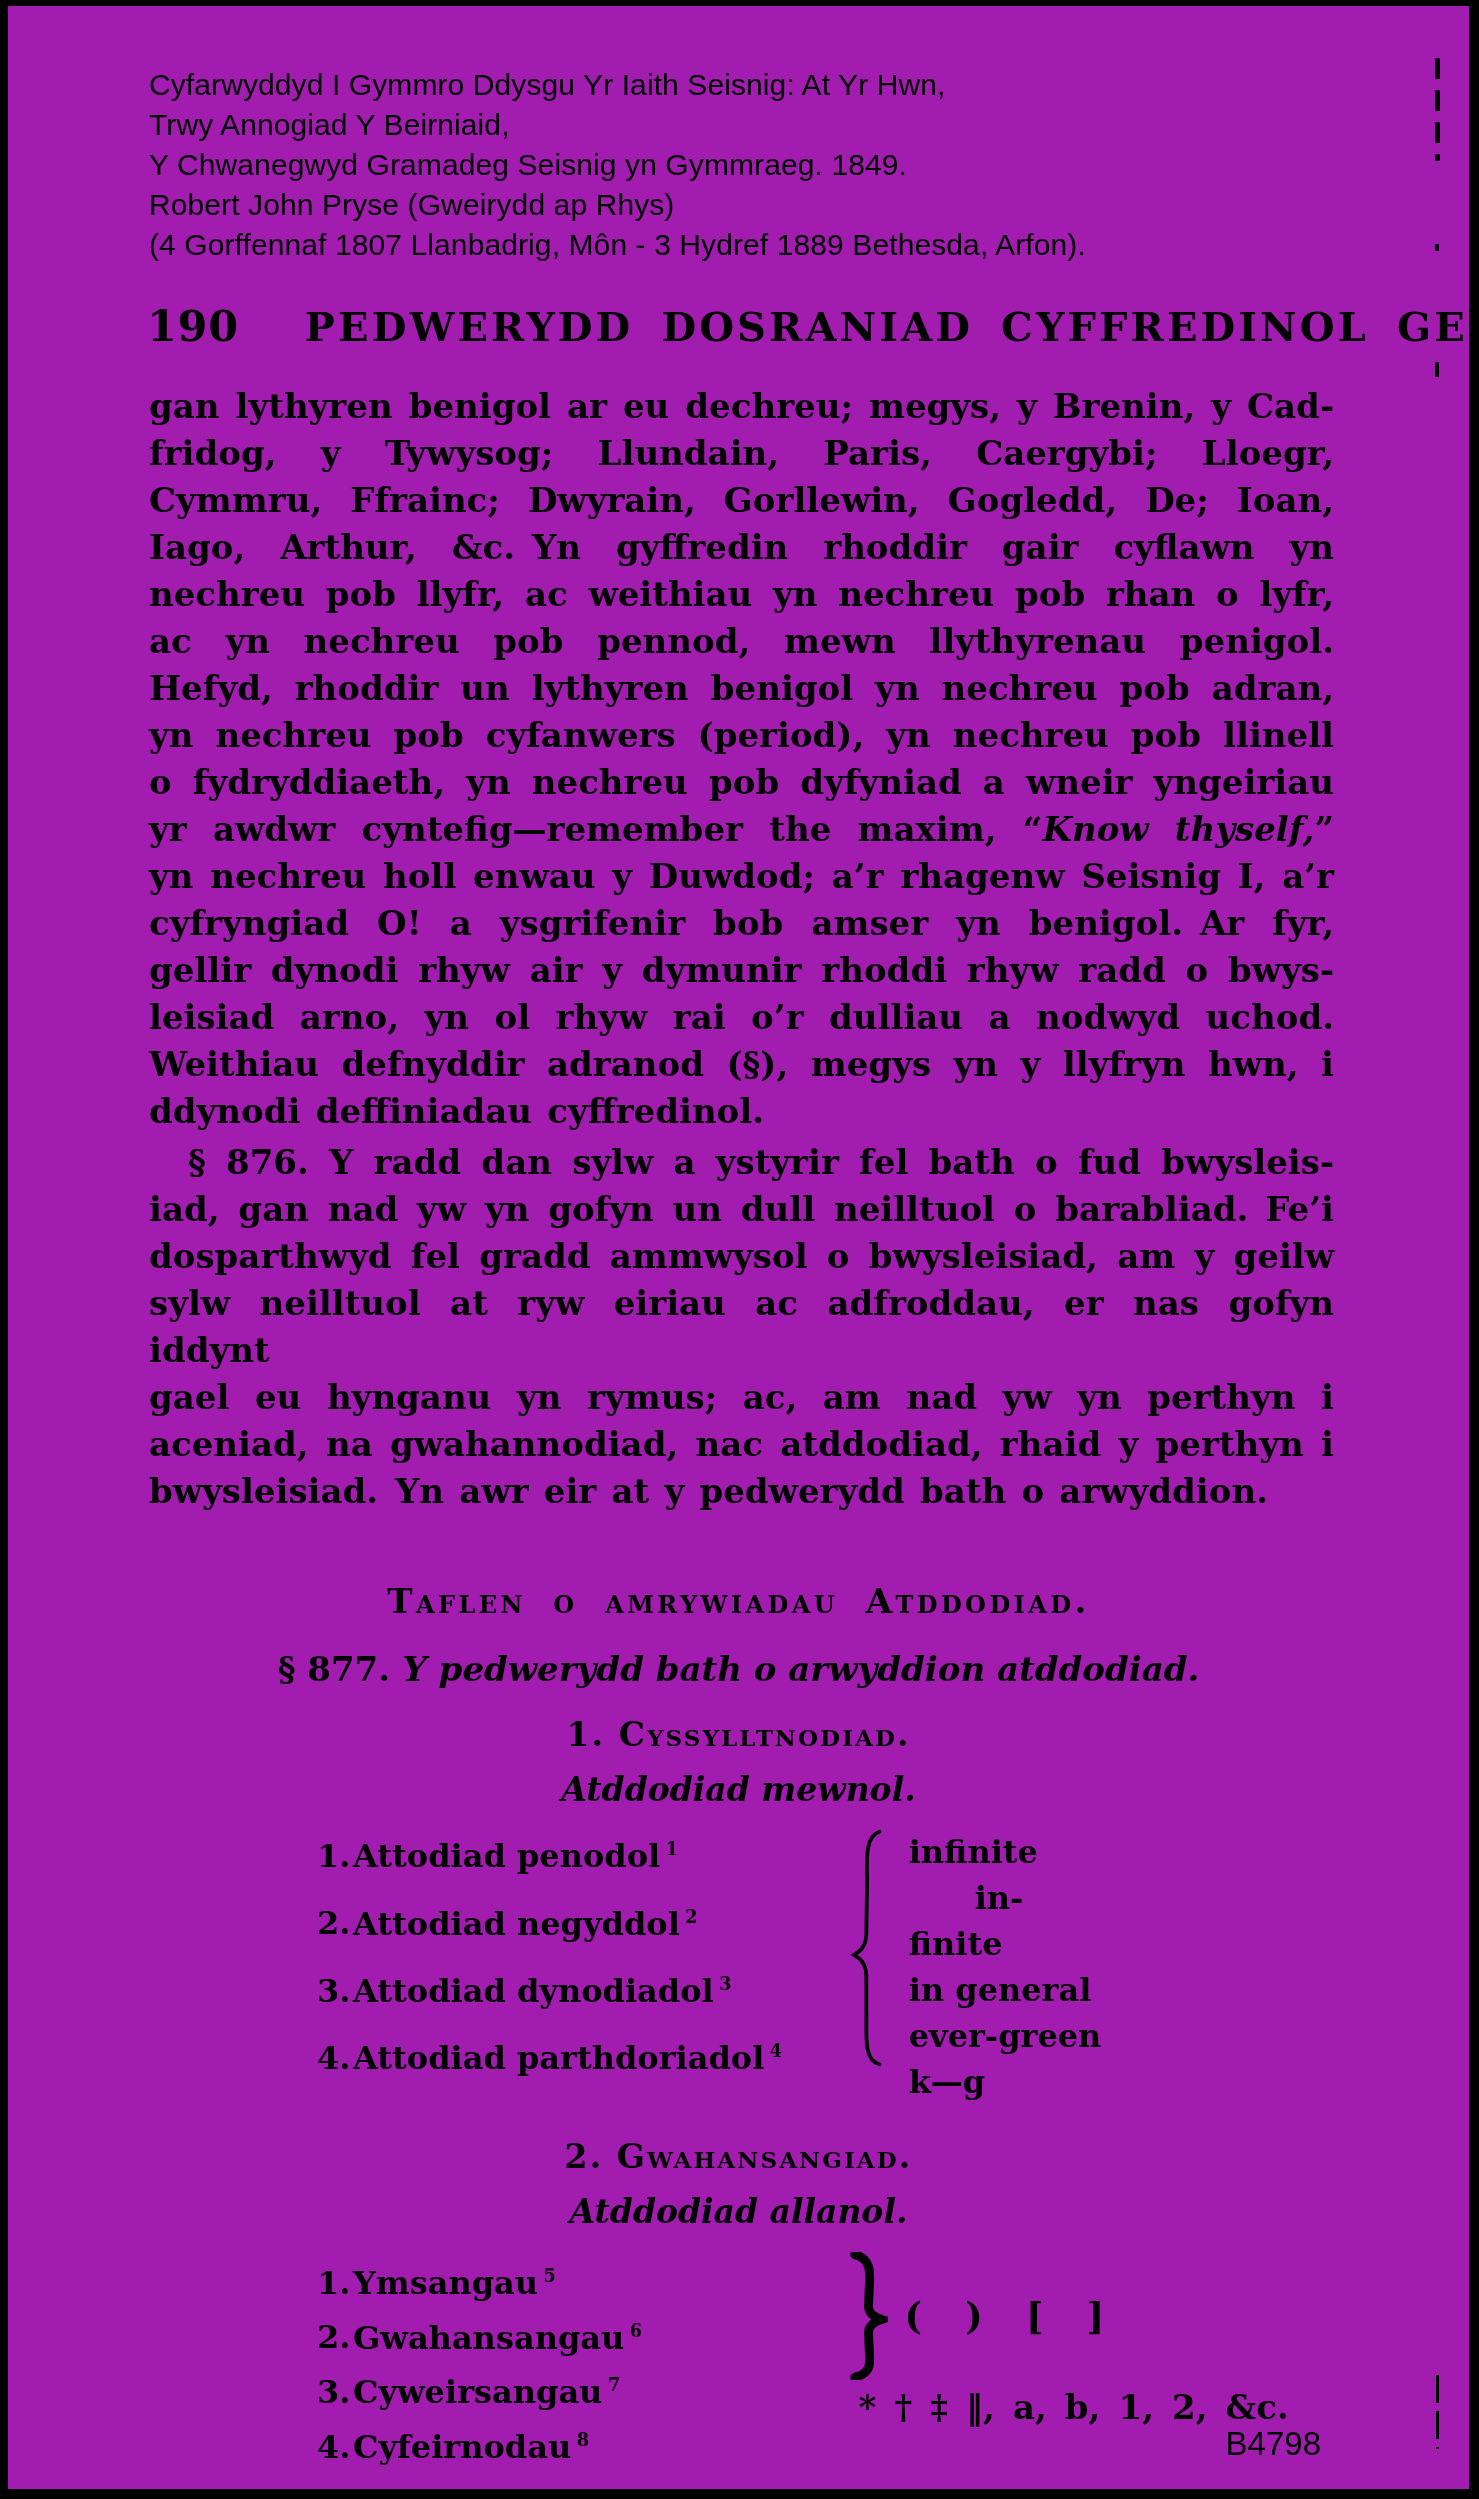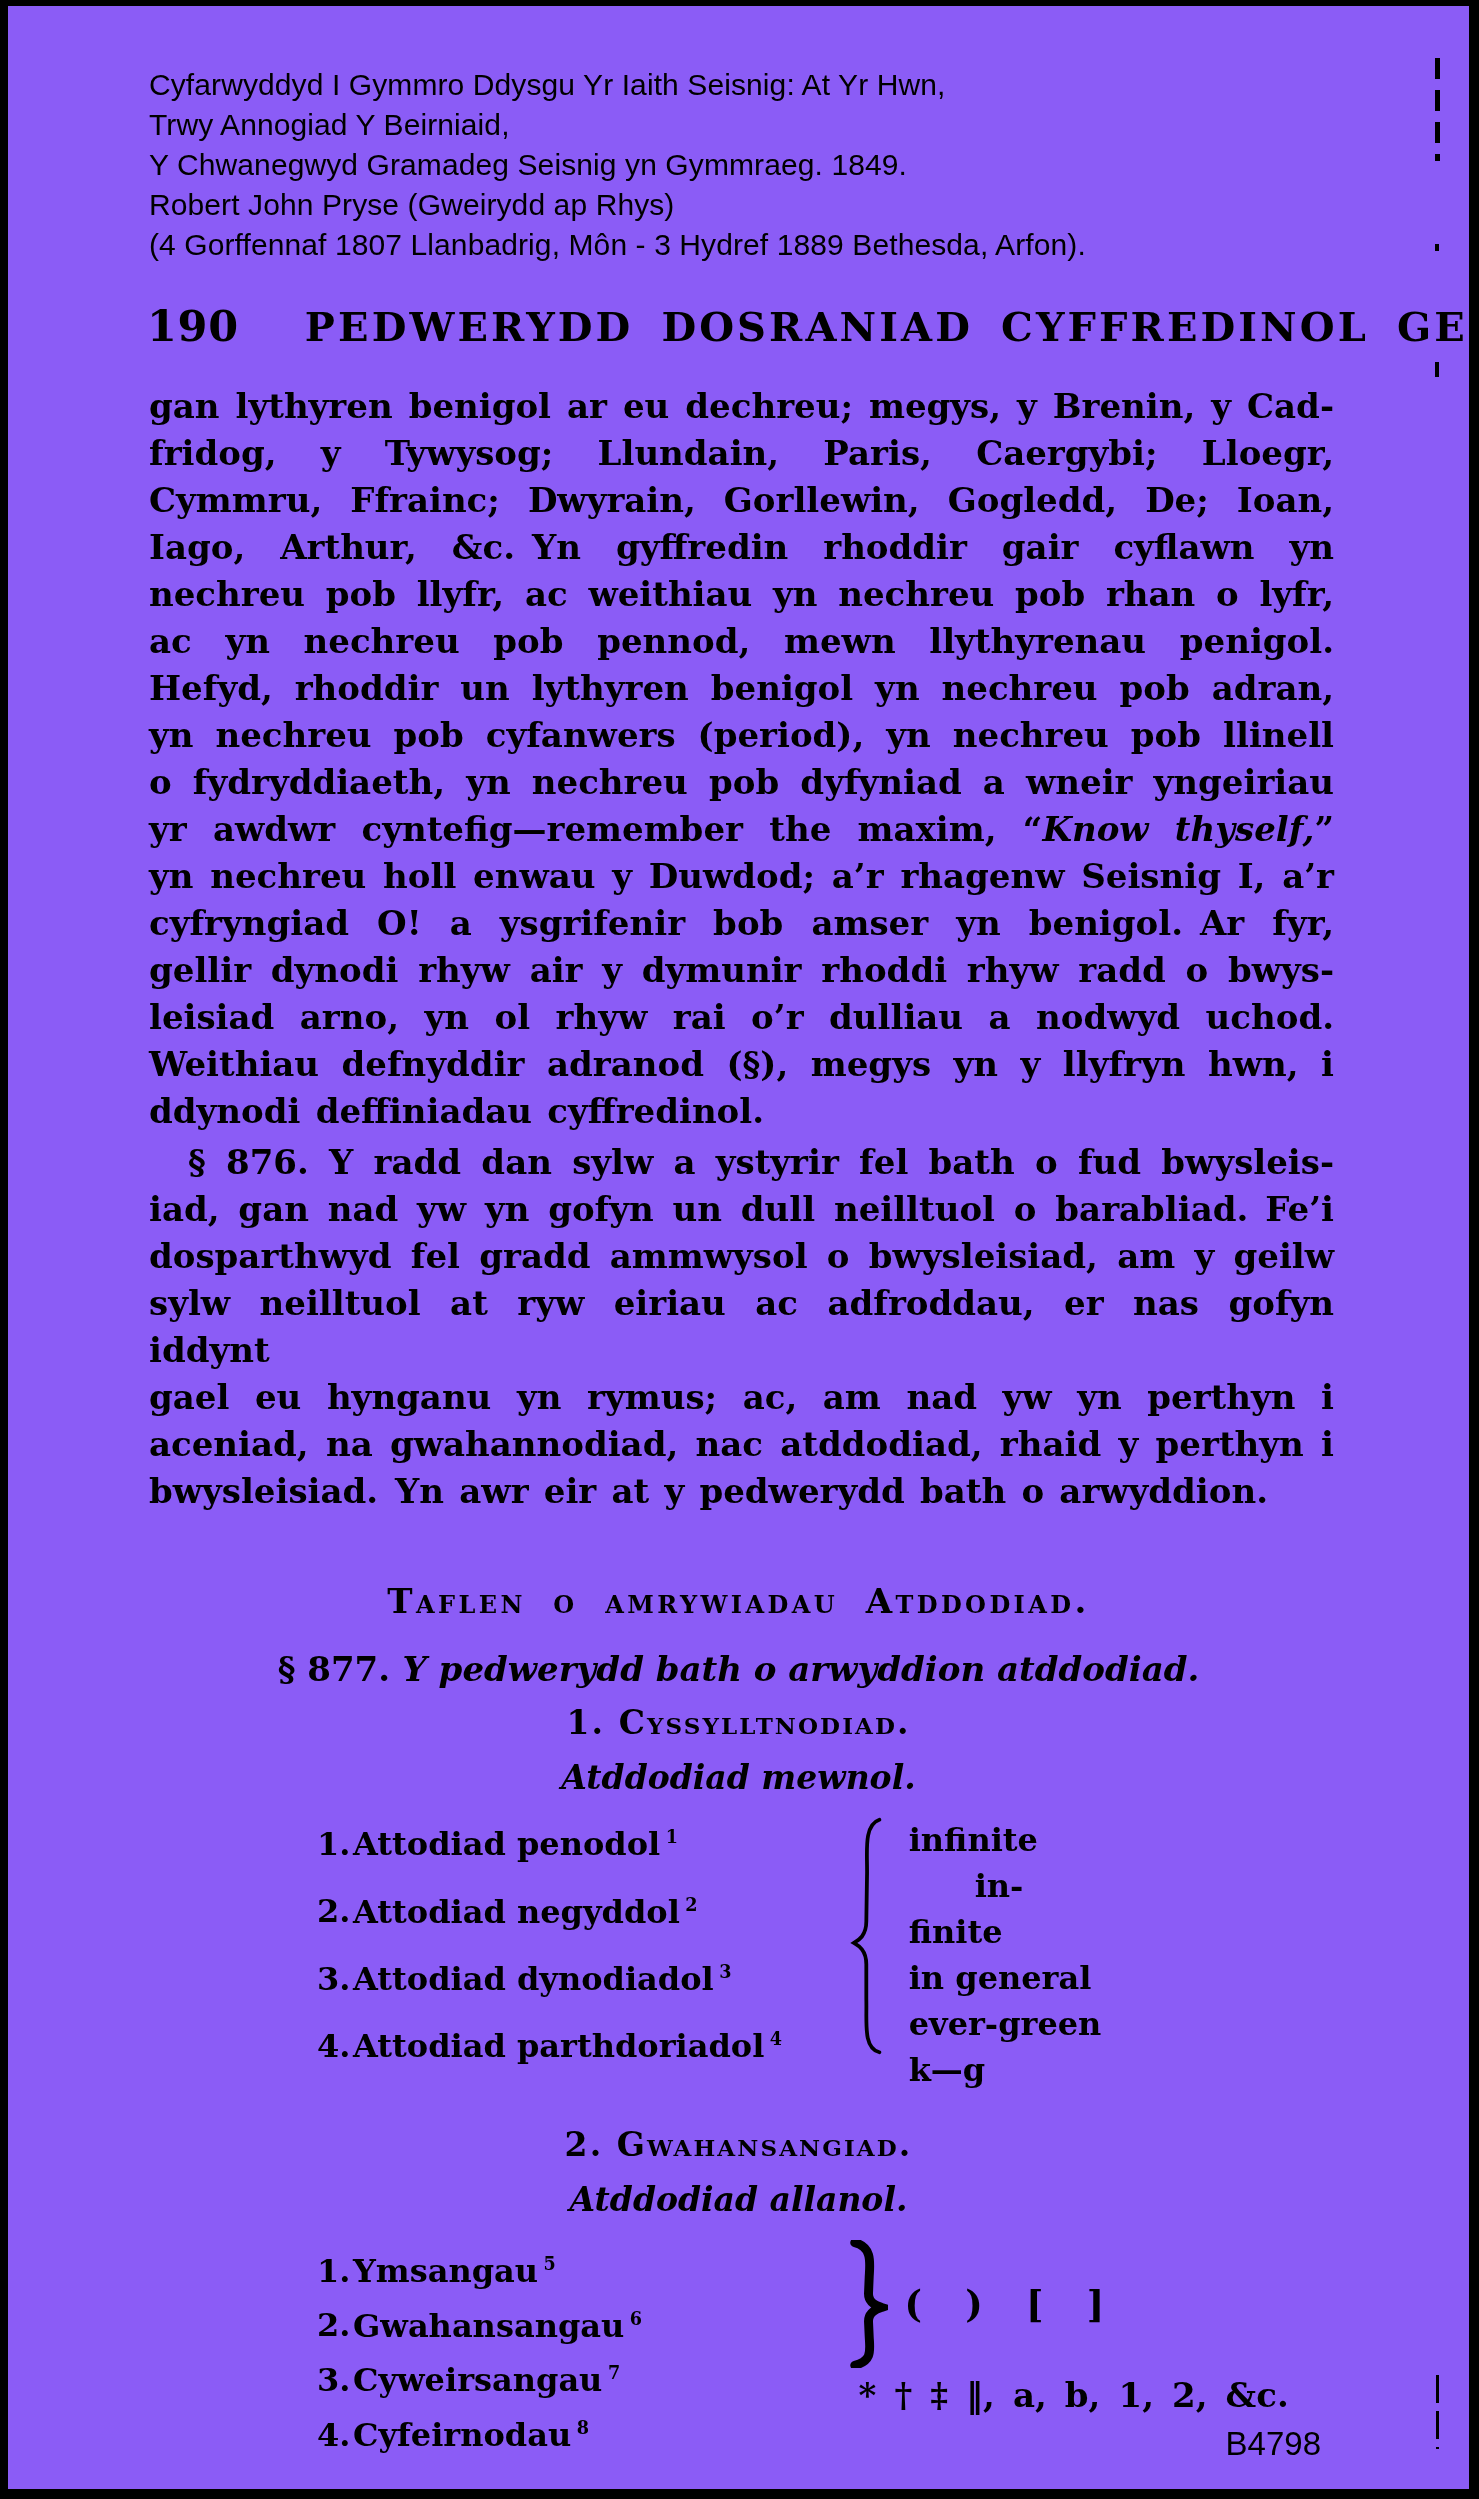--- a/index.html
+++ b/index.html
@@ -1,20 +1,20 @@
 <!DOCTYPE html>
 <html style="font-size:11px"><head>
 <meta charset="utf-8">
 <style>
   html,body { margin:0; padding:0; background:#e8e8e8; }
   .page {
     position:relative;
     width:1479px; height:2500px;
     box-sizing:border-box;
-    background:#8b5cf6;
+    background:#a21caf;
     border-style:solid; border-color:#000;
     border-width:6.2px 10.3px 11.7px 8.3px;
     color:#000;
     font-family:"DejaVu Serif", serif;
     overflow:hidden;
   }
   
   .meta {
     margin:59px 0 0 141px;
     font-family:"Liberation Sans", sans-serif;
@@ -30,21 +30,21 @@
   .jline { text-align:justify; text-align-last:justify; }
   .jline.end { text-align-last:left; }
   .para2 { margin-top:4.1px; }
   .indent1 { text-indent:39px; }
   .it  { }
   .bit { font-style:italic; font-weight:bold; }
   
   .tblhead { margin-top:66px; text-align:center; font-weight:bold; font-variant:small-caps; font-size:34px; letter-spacing:3.4px; word-spacing:12.4px; }
   .s877 { margin-top:27.6px; text-align:center; font-size:34px; }
   .s877-num { font-weight:bold; margin-right:12.4px; }
-  .sechead { margin-top:14px; text-align:center; font-weight:bold; font-variant:small-caps; font-size:33px; letter-spacing:2.1px; }
+  .sechead { margin-top:26px; text-align:center; font-weight:bold; font-variant:small-caps; font-size:33px; letter-spacing:2.1px; }
   .subhead { margin-top:16px; text-align:center; font-style:italic; font-weight:bold; font-size:33px; }
   .group { display:flex; align-items:flex-start; margin-left:309px; margin-top:20.7px; }
   .items  { width:532px; font-weight:bold; font-size:32px; }
   .items1 .item { line-height:39px; margin-bottom:20.7px; }
   .items2 .item { line-height:47px; }
   .inum { display:inline-block; min-width:36px; }
   .item sup { font-size:55%; margin-left:5.5px; font-weight:bold; }
   .examples { font-weight:bold; font-size:32px; line-height:46px; margin-left:20.7px; }
   .ex-ind { padding-left:66px; }
   .bracecol { width:39px; }

